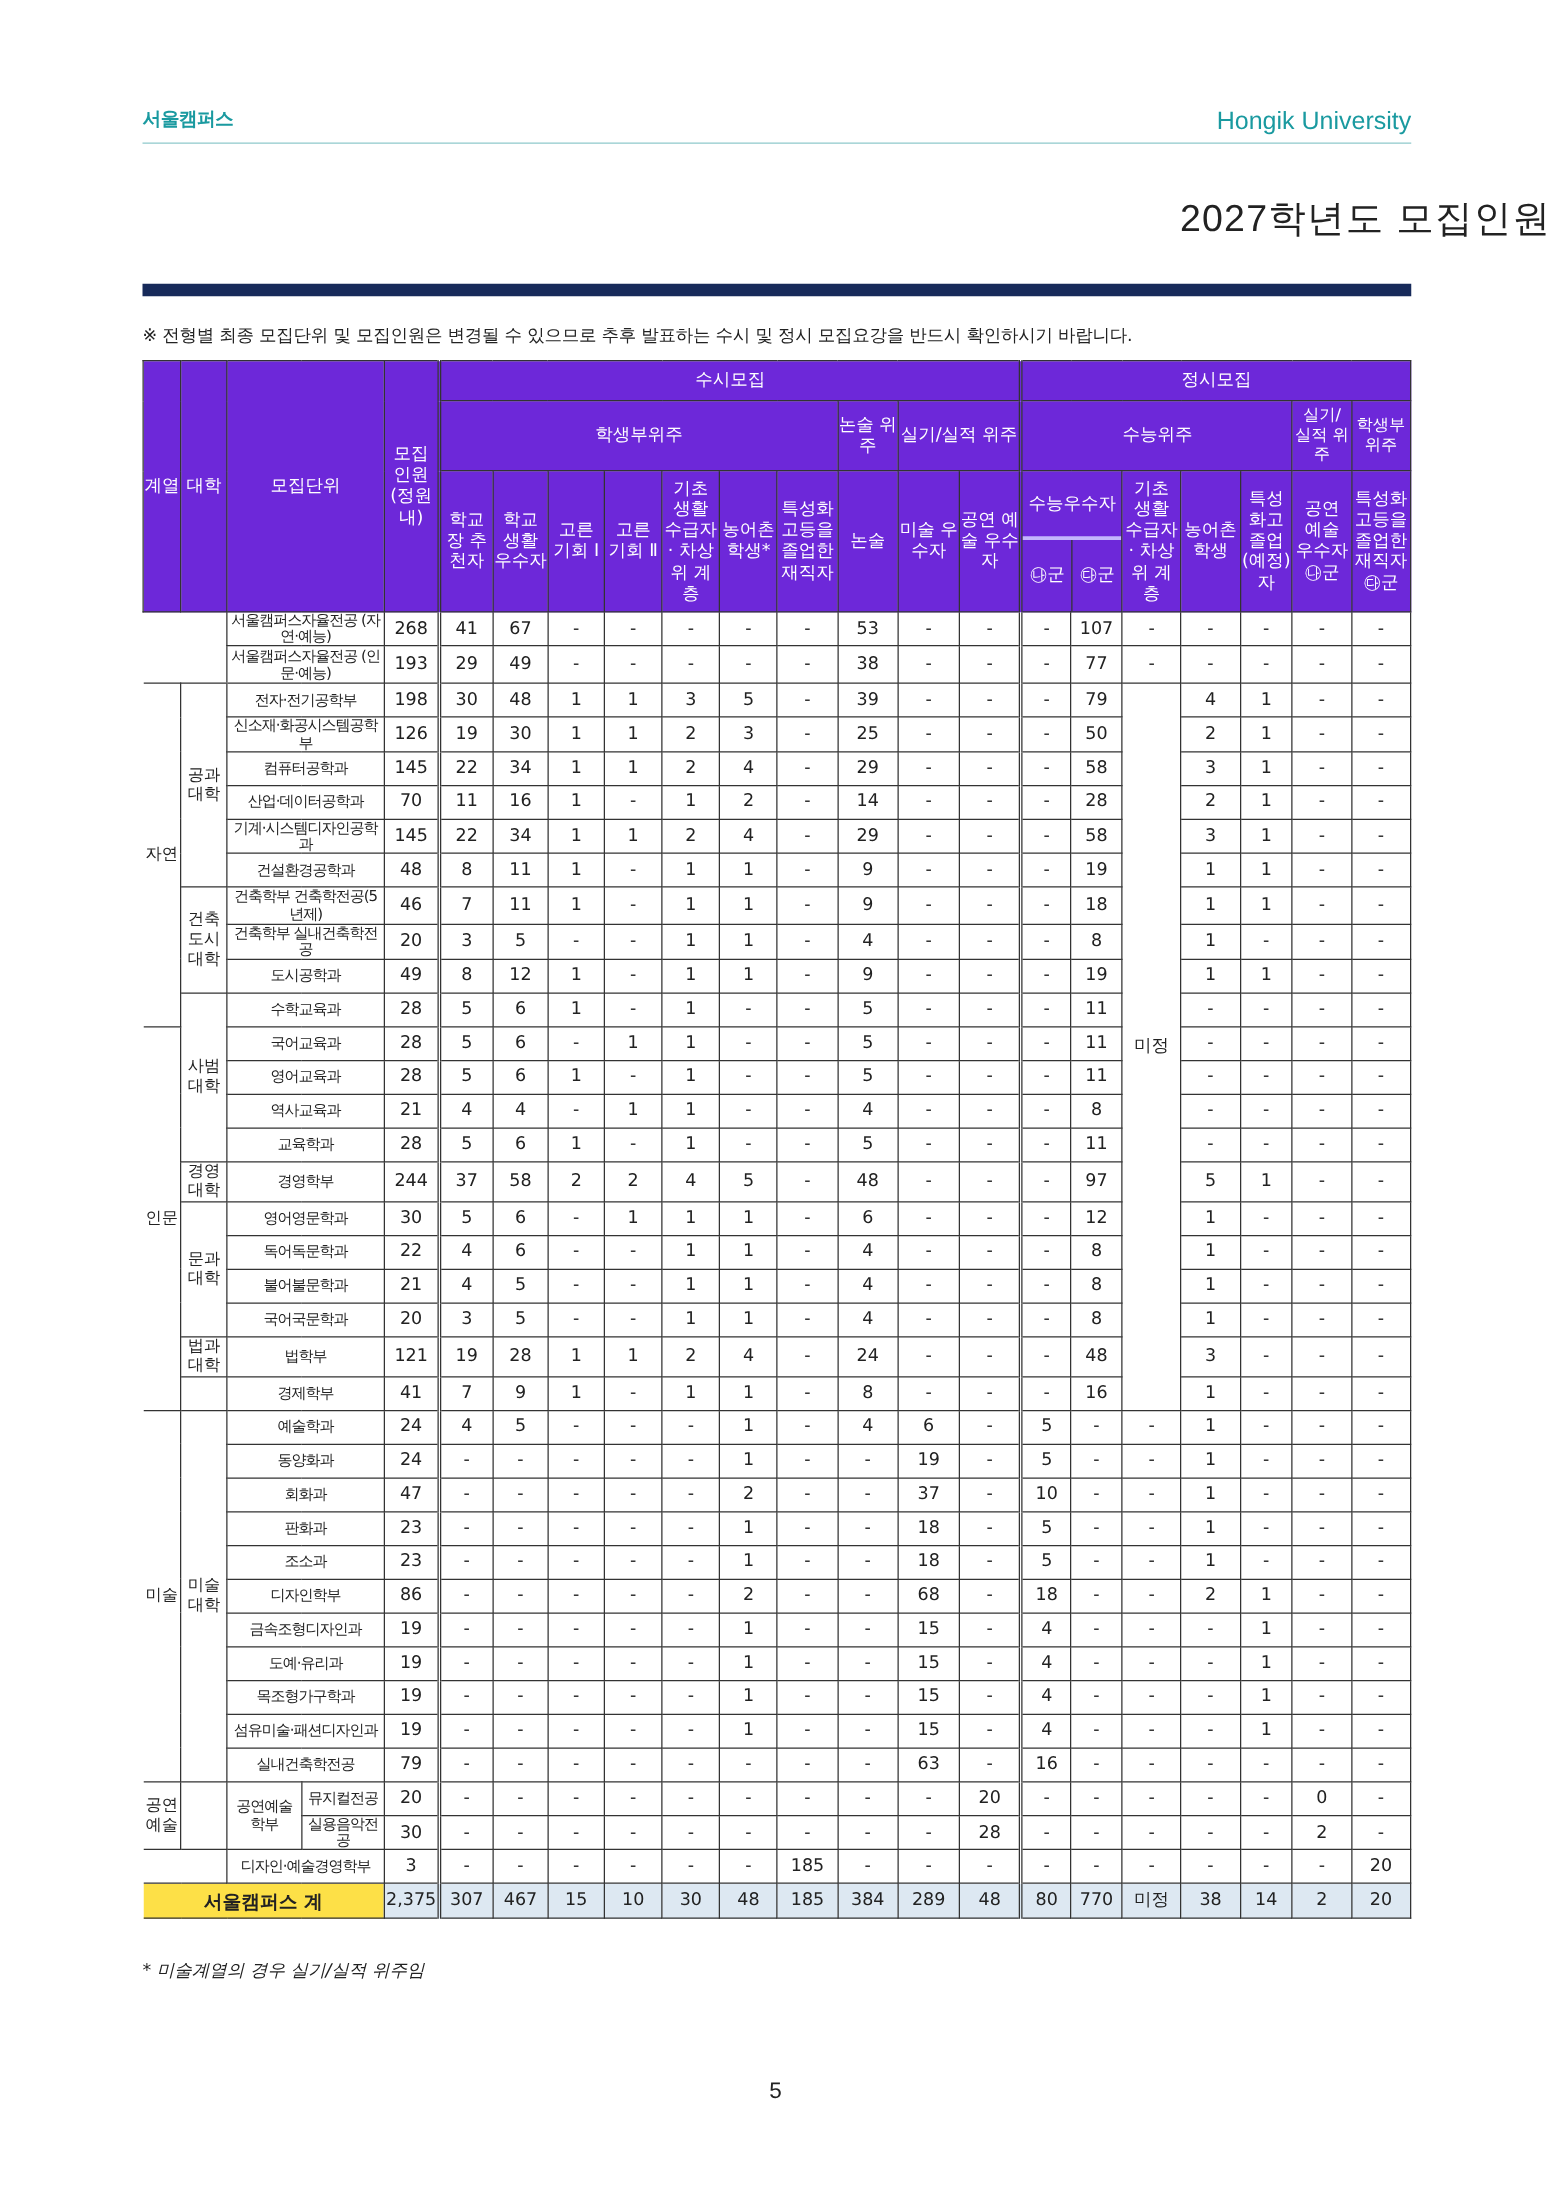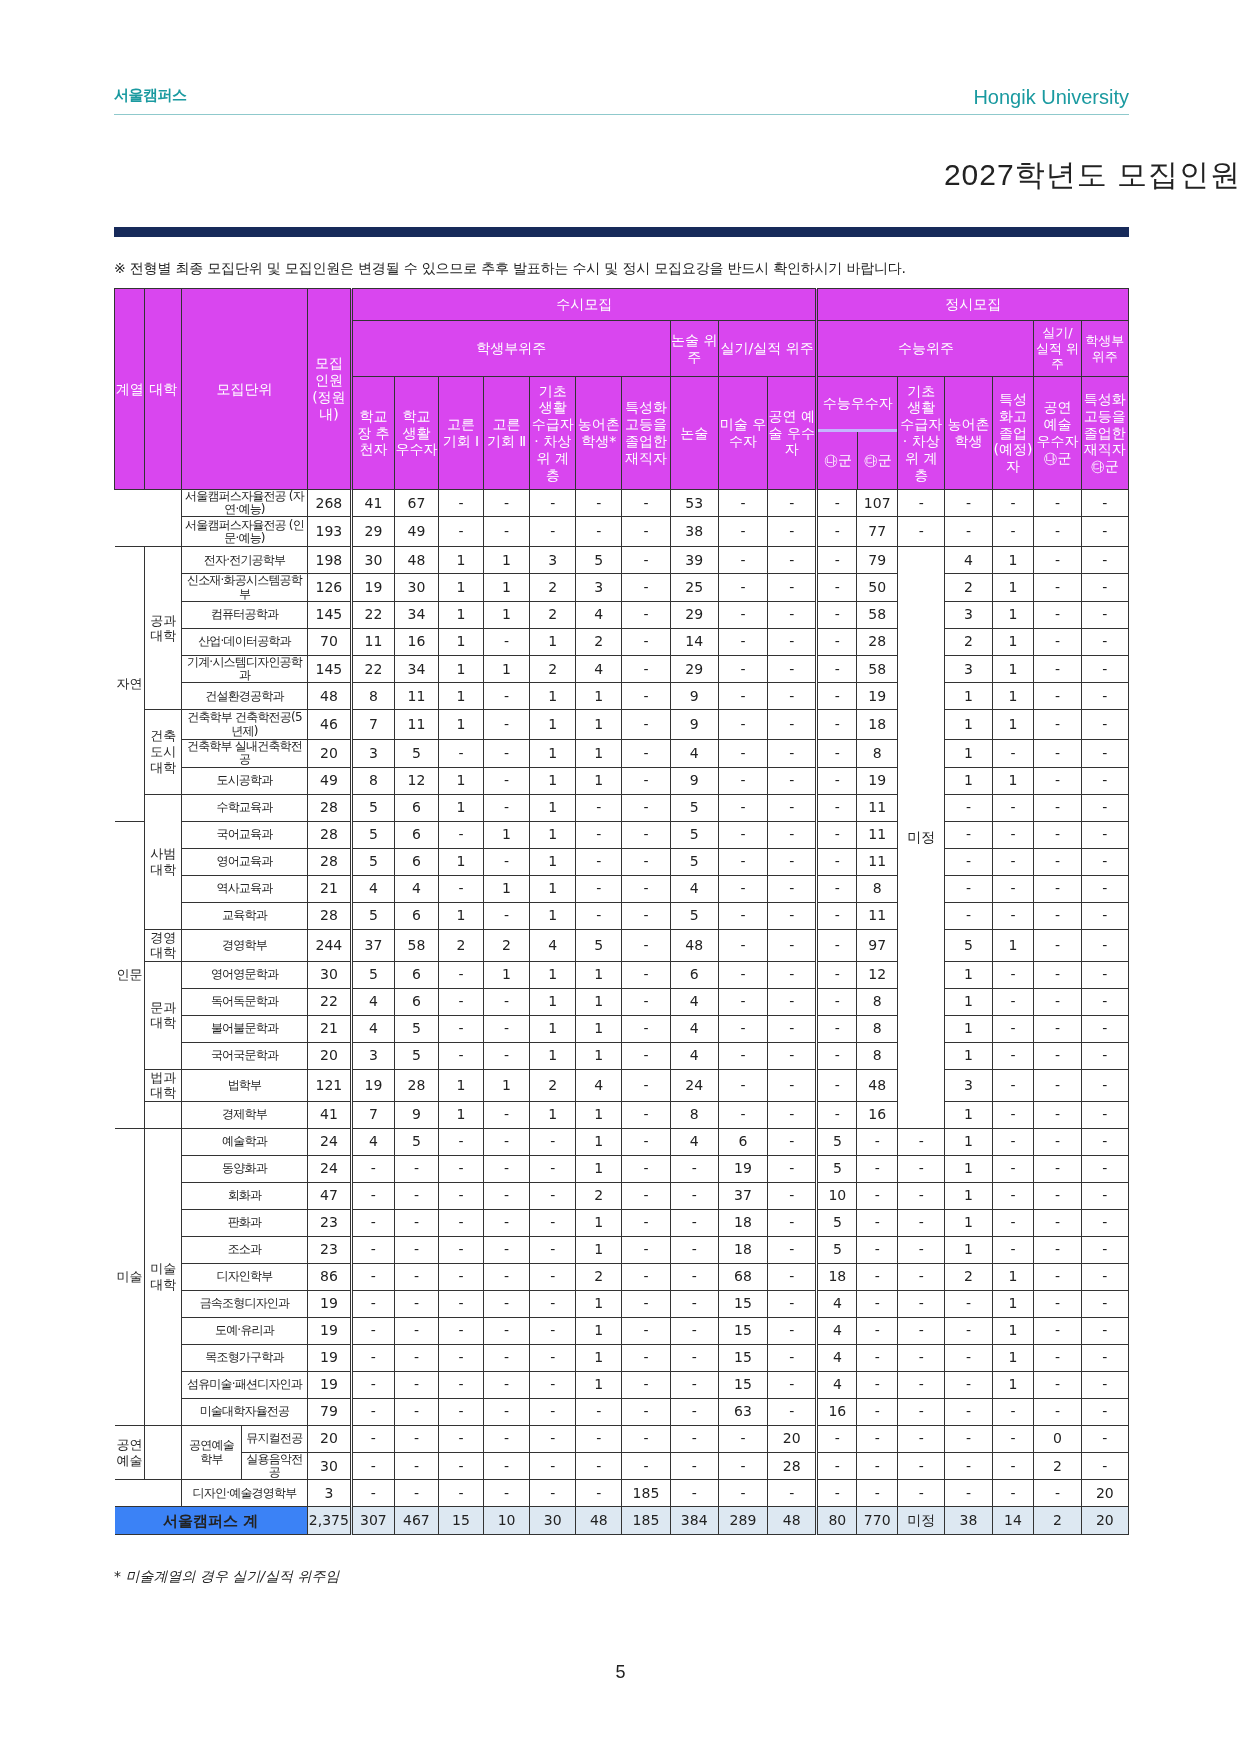--- a/index.html
+++ b/index.html
@@ -5,26 +5,26 @@
   html, body { margin: 0; padding: 0; background: #ffffff; }
   body { width: 1241px; height: 1755px; position: relative; font-family: "DejaVu Sans", sans-serif; color: #222; overflow: hidden; }
   .hdr-left { position: absolute; left: 114px; top: 86px; font-size: 15px; font-weight: bold; color: #1a9aa0; letter-spacing: -0.5px; }
   .hdr-right { position: absolute; right: 112px; top: 86px; font-size: 20px; font-weight: normal; color: #1a9aa0; font-family: "Liberation Sans", sans-serif; }
   .hdr-line { position: absolute; left: 114px; right: 112px; top: 114px; height: 1px; background: #8fc9cc; }
   .title { position: absolute; left: 0; right: 0; top: 155px; text-align: right; font-size: 30px; font-family: "Liberation Sans", sans-serif; letter-spacing: 1px; }
   .title-bar { position: absolute; left: 114px; right: 112px; top: 227px; height: 10px; background: #172a5a; }
   .notice { position: absolute; left: 114px; top: 260px; font-size: 14px; color: #222; letter-spacing: -0.2px; }
   table.main { position: absolute; left: 114px; top: 288px; width: 1015px; border-collapse: collapse; table-layout: fixed; font-size: 14px; }
   table.main td, table.main th { border: 1px solid #333; text-align: center; vertical-align: middle; padding: 0; line-height: 1.2; }
-  table.main th { background: #d946ef; color: #ffffff; font-weight: normal; font-size: 14px; }
+  table.main th { background: #6d28d9; color: #ffffff; font-weight: normal; font-size: 14px; }
   table.main td { background: #fff; height: 26px; }
   table.main td.unit { font-size: 12px; letter-spacing: -0.8px; line-height: 1.1; }
   table.main td.grp { font-size: 13px; }
   table.main td.tot { background: #dde8f2; font-weight: 500; }
-  table.main td.totlbl { background: #3b82f6; font-weight: bold; font-size: 15px; }
+  table.main td.totlbl { background: #fde047; font-weight: bold; font-size: 15px; }
   .dbl-l { border-left: 3px double #333 !important; }
   .noborder-lr { border-left: none !important; border-right: none !important; }
   .footnote { position: absolute; left: 114px; top: 1568px; font-size: 14px; font-style: italic; }
   .pagenum { position: absolute; left: 0; right: 0; top: 1662px; text-align: center; font-size: 18px; font-family: "Liberation Sans", sans-serif; }
 </style>
 </head>
 <body>
 
 <div class="hdr-left">서울캠퍼스</div>
 <div class="hdr-right">Hongik University</div>
@@ -780,21 +780,21 @@
         <td>-</td>
         <td class="dbl-l">4</td>
         <td>-</td>
         <td>-</td>
         <td>-</td>
         <td>1</td>
         <td>-</td>
         <td>-</td>
       </tr>
       <tr>
-        <td colspan="2" class="unit">미술대학자율전공</td>
+        <td colspan="2" class="unit">실내건축학전공</td>
         <td>79</td>
         <td class="dbl-l">-</td>
         <td>-</td>
         <td>-</td>
         <td>-</td>
         <td>-</td>
         <td>-</td>
         <td>-</td>
         <td>-</td>
         <td>63</td>

